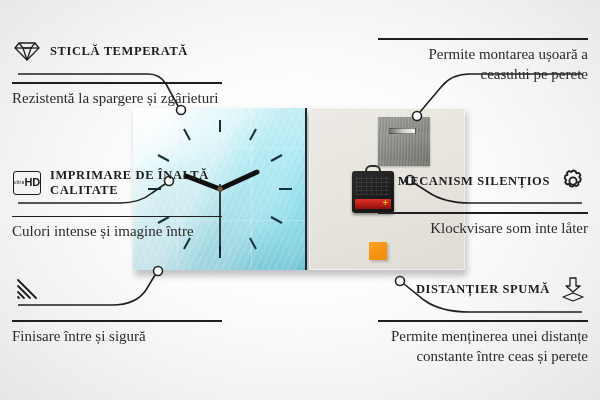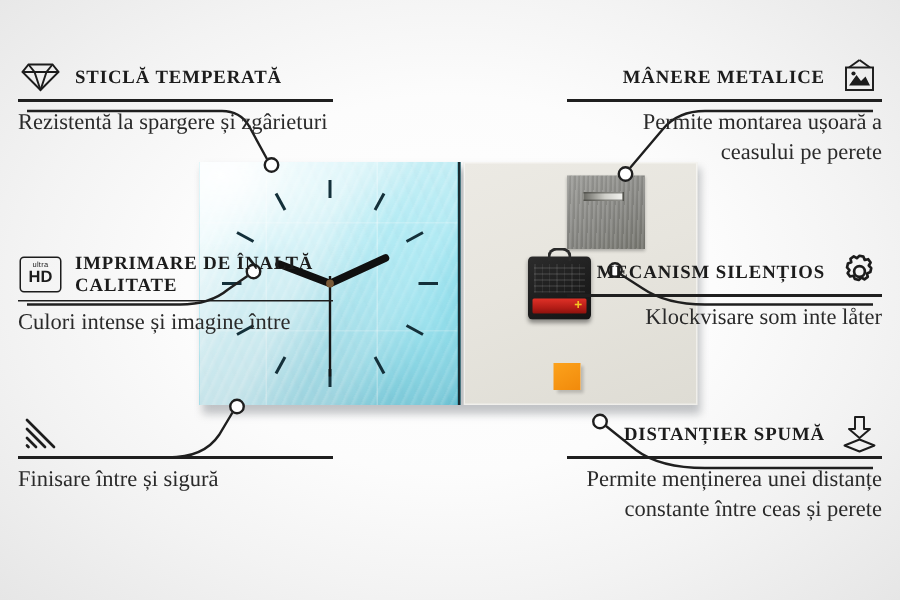--- a/index.html
+++ b/index.html
@@ -126,21 +126,21 @@
   
   #callouts { position: absolute; inset: 0; }
 
   
   .feature { position: absolute; width: 210px; }
   .feature.left  { text-align: left;  left: 12px; }
   .feature.right { text-align: right; right: 12px; }
 
   .f-head {
     display: flex; align-items: center; gap: 8px;
-    padding-bottom: 2px;
+    padding-bottom: 18px;
   }
   .feature.right .f-head { flex-direction: row-reverse; }
   .f-title {
     font-size: 12.5px; font-weight: bold; letter-spacing: 0.6px;
     color: #1c1c1c; line-height: 1.18; text-transform: uppercase;
   }
   .f-icon {
     flex: 0 0 auto; width: 30px; height: 26px;
     display: flex; align-items: center; justify-content: center;
     color: #1c1c1c;
@@ -156,21 +156,21 @@
   #feat-imprimare  { top: 168px; }
   #feat-margini    { top: 276px; }
   #feat-manere     { top: 38px;  }
   #feat-mecanism   { top: 168px; }
   #feat-distantier { top: 276px; }
 
   .hd-badge {
     border: 1.4px solid #1c1c1c;
     border-radius: 3px;
     width: 28px; height: 24px;
-    display: flex; flex-direction: column;
+    display: flex; flex-direction: row;
     align-items: center; justify-content: center;
     font-family: "Liberation Sans", sans-serif;
     line-height: 1;
   }
   .hd-ultra { font-size: 5px; letter-spacing: 0.2px; }
   .hd-hd { font-size: 11px; font-weight: bold; }
 </style>
 </head>
 <body>
 
@@ -287,32 +287,20 @@
             <path d="M3 14 L9 20"></path>
             <path d="M3 19 L4 20"></path>
         </svg>
       </span>
     </div>
     <div class="f-rule"></div>
     <div class="f-sub">Finisare între și sigură</div>
   </div>
 
   <div class="feature right" id="feat-manere">
-    <div class="f-head">
-      <span class="f-icon">
-        <svg width="26" height="24" viewBox="0 0 26 24" fill="none" stroke="currentColor" stroke-width="1.3">
-          <path d="M13 1 L6 6"></path>
-            <path d="M13 1 L20 6"></path>
-          <rect x="4" y="6" width="18" height="15"></rect>
-          <path d="M6 18 L11 11 L14 15 L17 12 L20 18 Z" fill="currentColor" stroke="none"></path>
-          <circle cx="9" cy="10" r="1.4" fill="currentColor" stroke="none"></circle>
-        </svg>
-      </span>
-      <span class="f-title">MÂNERE METALICE</span>
-    </div>
     <div class="f-rule"></div>
     <div class="f-sub">Permite montarea ușoară a ceasului pe perete</div>
   </div>
 
   <div class="feature right" id="feat-distantier">
     <div class="f-head">
       <span class="f-icon">
         <svg width="26" height="26" viewBox="0 0 26 26" fill="none" stroke="currentColor" stroke-width="1.3">
           <path d="M10 2 H16 V10 H20 L13 16 L6 10 H10 Z" stroke-linejoin="round"></path>
           <path d="M13 17 L23 21 L13 25 L3 21 Z" stroke-linejoin="round"></path>

